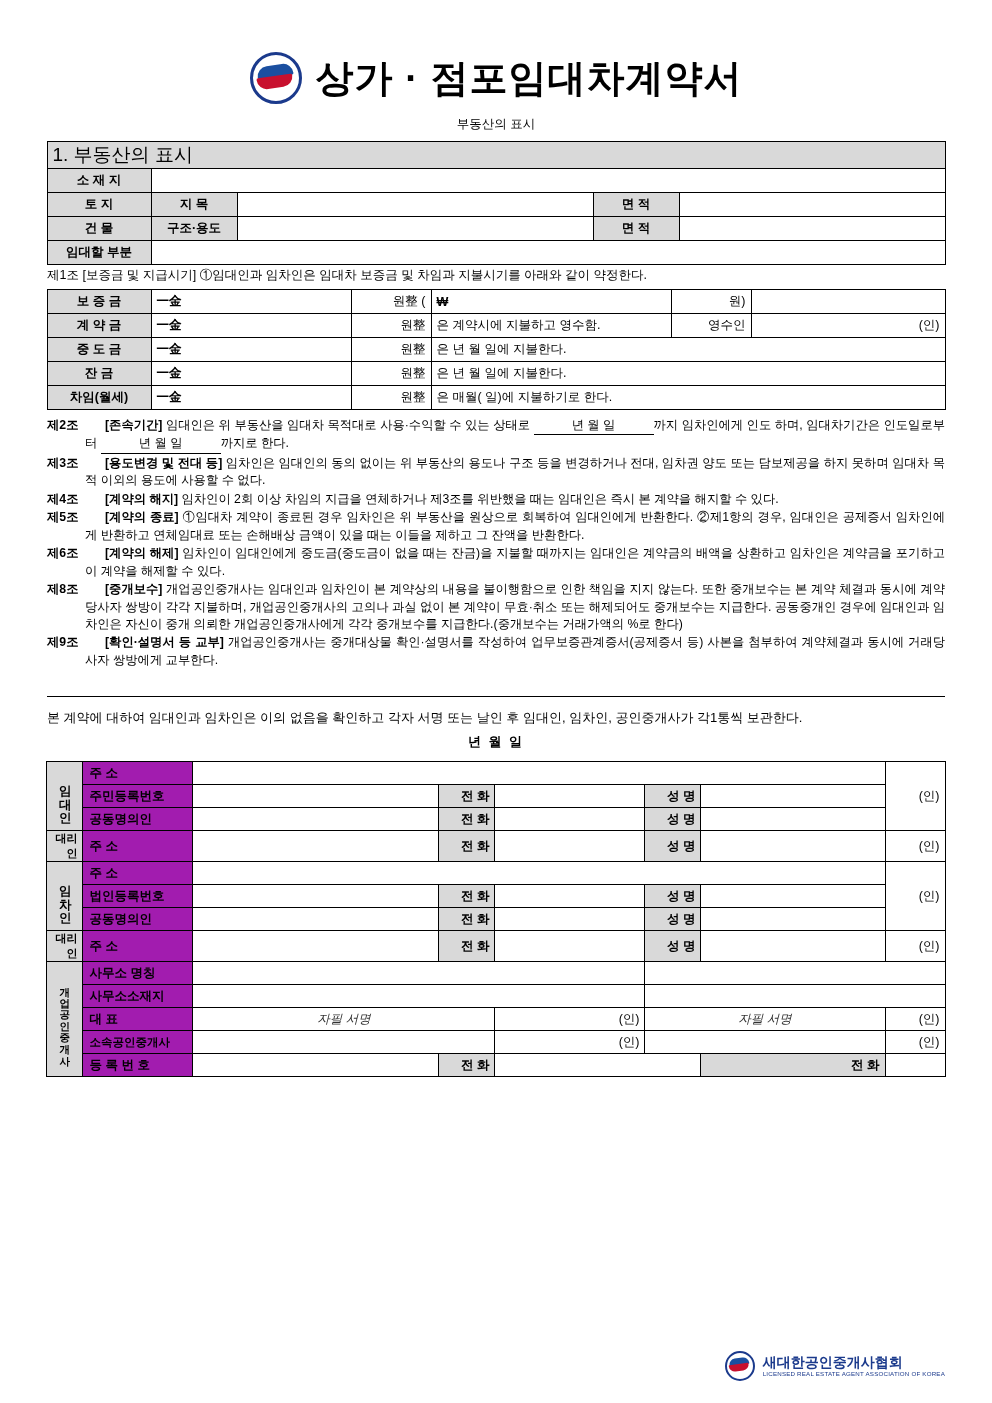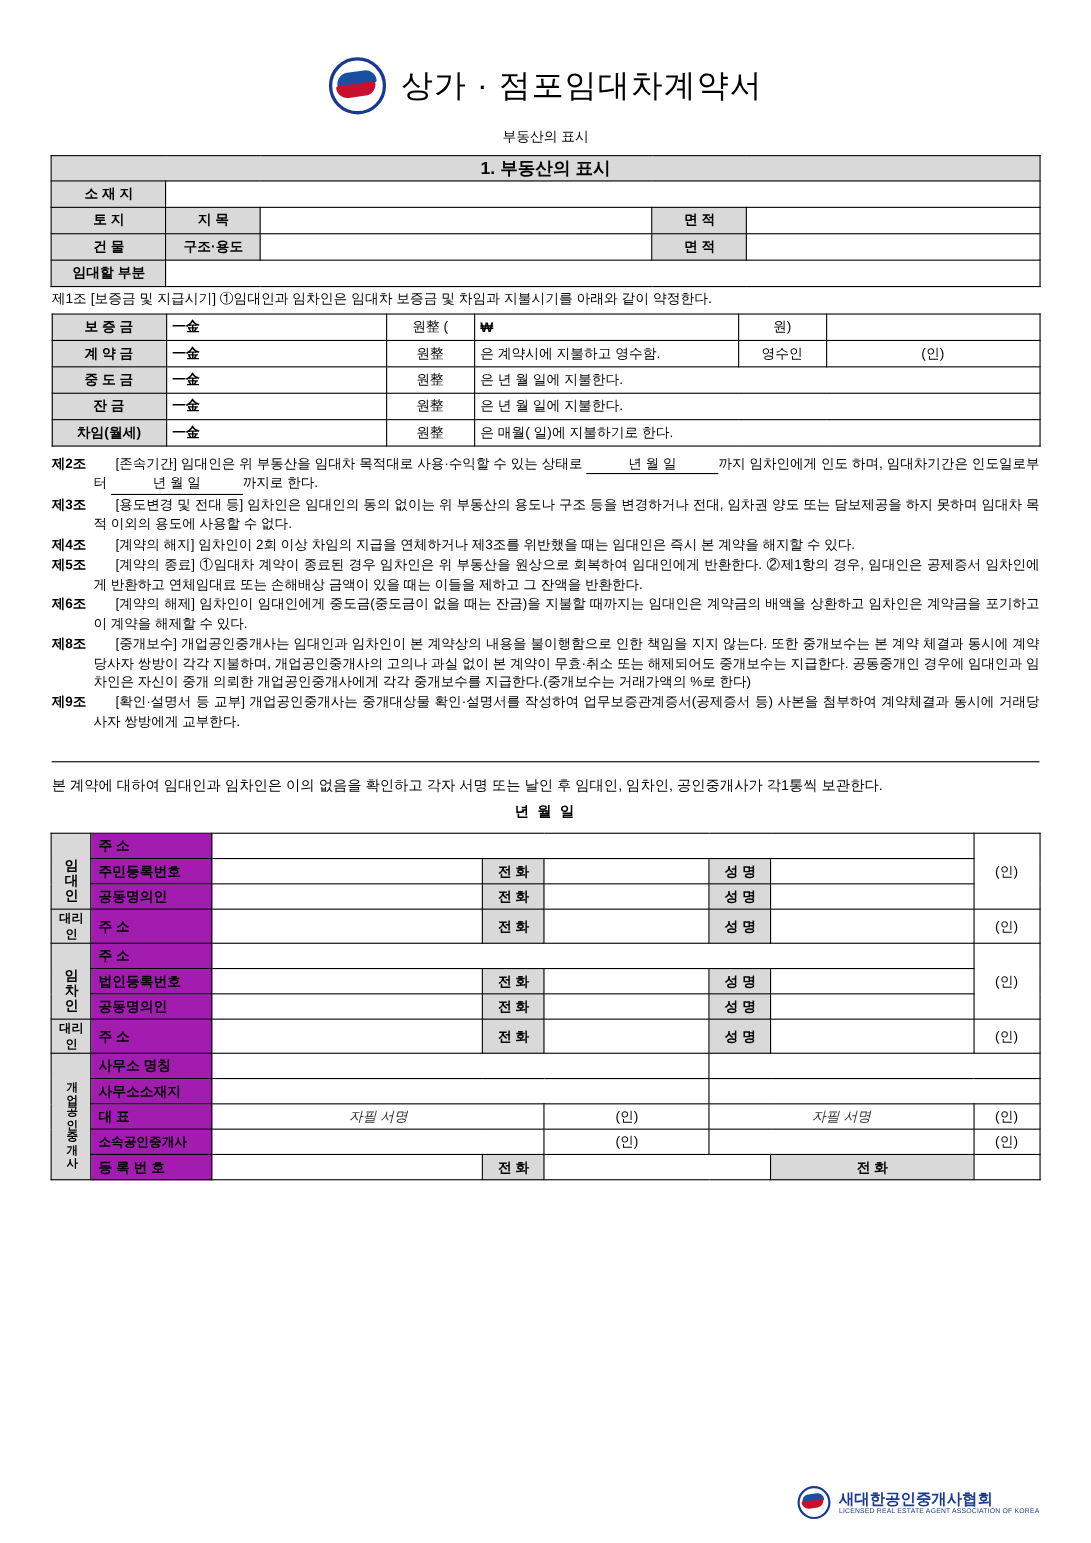--- a/index.html
+++ b/index.html
@@ -52,22 +52,22 @@
   .logo-mark::after {
     content: "";
     position: absolute;
     left: 4px; top: 21px;
     width: 36px; height: 12px;
     background: #c8102e;
     border-radius: 2px 2px 12px 12px;
     transform: rotate(-8deg);
   }
   .doc-title {
-    font-size: 29px;
-    font-weight: normal;
+    font-size: 38px;
+    font-weight: bold;
     letter-spacing: 1px;
   }
   .doc-subtitle {
     text-align: center;
     font-size: 12.5px;
     margin-top: 12px;
     margin-bottom: 8px;
   }
   
   table {
@@ -94,27 +94,27 @@
     padding-left: 6px;
   }
   .banner td {
     background: #d9d9d9;
     font-weight: bold;
     font-size: 13px;
     height: 26px;
   }
   .sect-head td {
     background: #d9d9d9;
-    font-weight: bold;
-    font-size: 16px;
+    font-weight: normal;
+    font-size: 19px;
     height: 22px;
-    text-align: center;
-  }
-  .center { text-align: center; }
-  .right { text-align: center; }
+    text-align: left;
+  }
+  .center { text-align: right; }
+  .right { text-align: right; }
   
   .section-label {
     width: 898px;
     margin: 7px auto 3px auto;
     font-weight: bold;
     font-size: 12.5px;
   }
   .lead {
     width: 898px;
     margin: 2px auto 5px auto;
@@ -132,21 +132,21 @@
   }
   .clause .no {
     flex: none;
     width: 38px;
     font-weight: bold;
   }
   .clause .body {
     flex: 1;
     text-align: justify;
   }
-  .clause .body b { font-weight: normal; padding-left: 20px; }
+  .clause .body b { font-weight: bold; padding-left: 20px; }
   .ul {
     display: inline-block;
     border-bottom: 1px solid #000;
     min-width: 120px;
     text-align: center;
   }
   
   .special {
     width: 898px;
     margin: 16px auto 0 auto;

